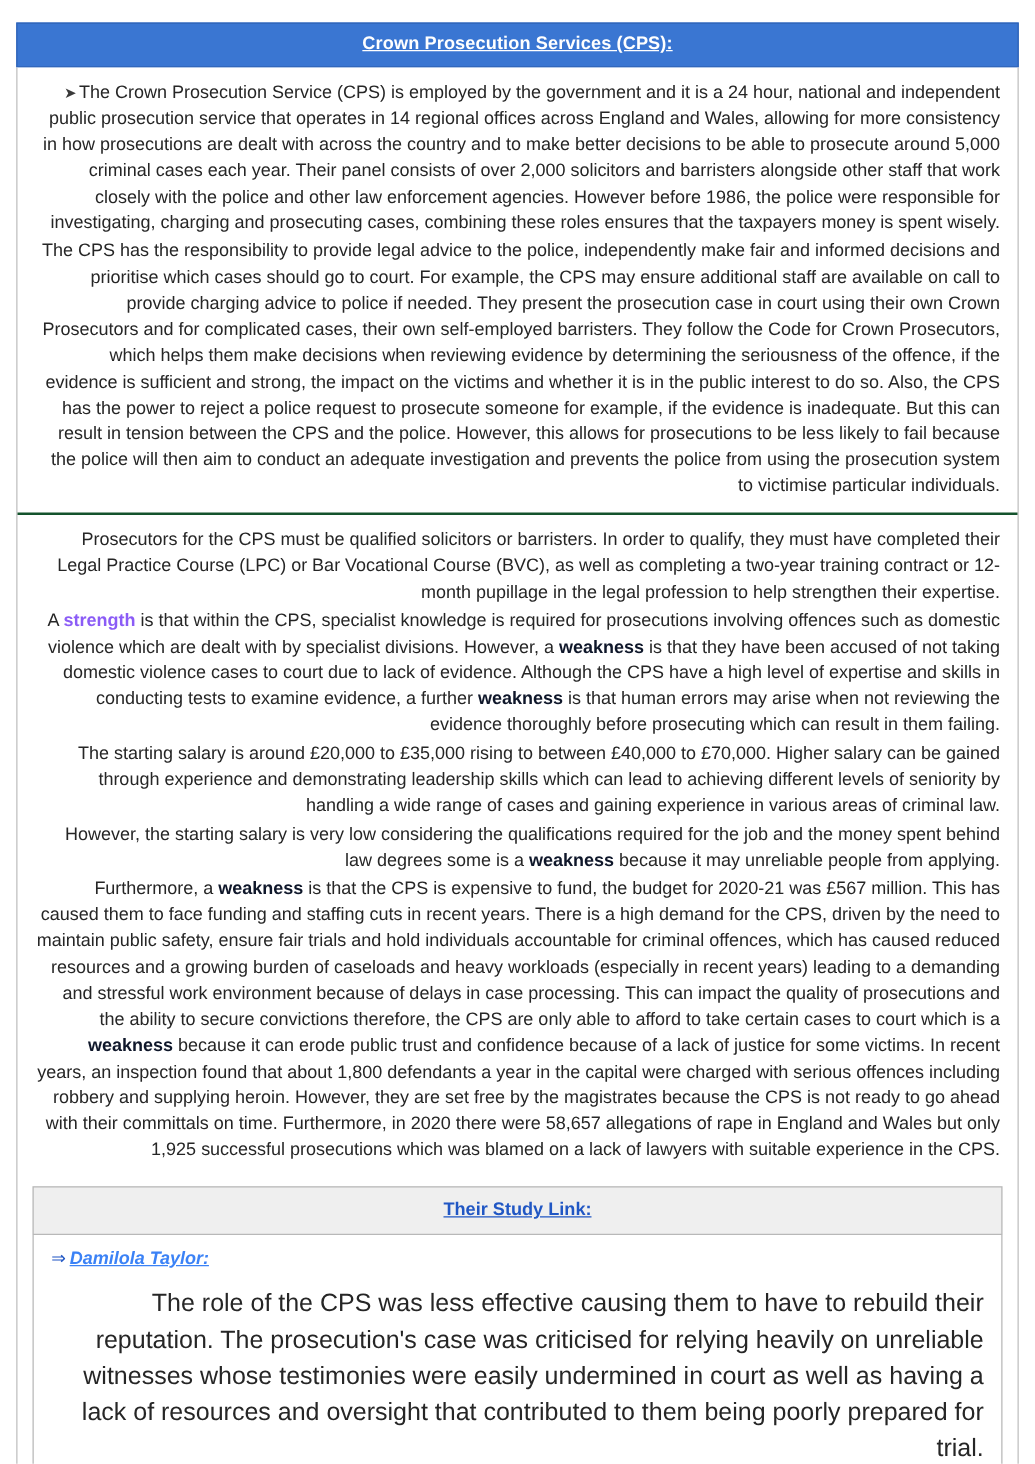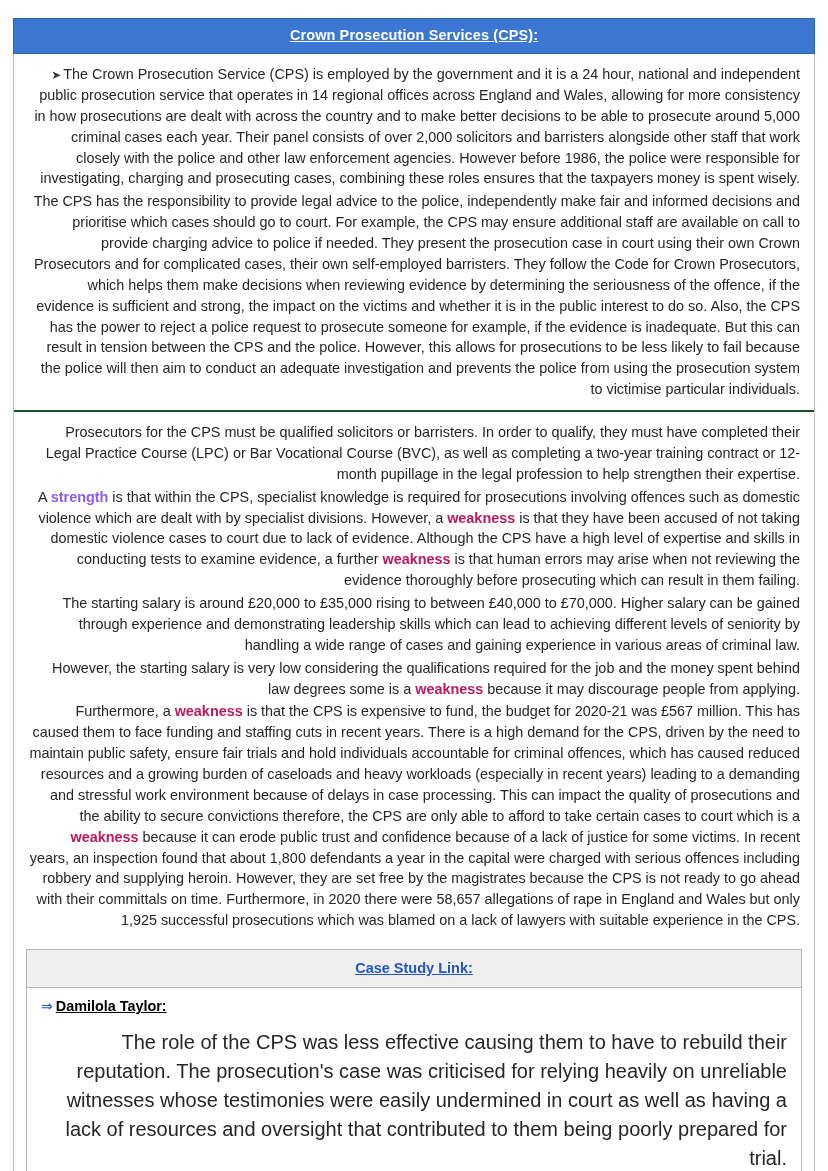--- a/index.html
+++ b/index.html
@@ -74,21 +74,21 @@
     font-size: 12px;
     color: #3a3a3a;
     padding-right: 2px;
   }
 
   .kw-strength {
     color: #8b5cf6;
     font-weight: bold;
   }
   .kw-weakness {
-    color: #be185d;
+    color: #0f172a;
     font-weight: bold;
     margin-top: 38px;
   }
 
   
   .case-study-wrap {
     box-sizing: border-box;
     margin: 8px 12px 14px 12px;
   }
   .case-study-header {
@@ -115,22 +115,23 @@
     margin: 0 0 14px 0;
     text-align: left;
     font-size: 14.4px;
   }
   .case-link-line .arrow-glyph {
     color: #2157c4;
     padding-right: 3px;
     font-size: 14px;
   }
   .case-link-line .case-name {
-    color: #000000;
+    color: #3b82f6;
     font-weight: bold;
+    font-style: italic;
     text-decoration: underline;
     font-size: 14.4px;
   }
   .case-study-body p.para {
     font-size: 20px;
   }
 </style>
 </head>
 <body>
 
@@ -150,28 +151,28 @@
     </div>
 
     <div class="section">
 
       <p class="para">Prosecutors for the CPS must be qualified solicitors or barristers. In order to qualify, they must have completed their Legal Practice Course (LPC) or Bar Vocational Course (BVC), as well as completing a two-year training contract or 12-month pupillage in the legal profession to help strengthen their expertise.</p>
 
       <p class="para gap"><span>A </span><span class="kw-strength">strength</span><span> is that within the CPS, specialist knowledge is required for prosecutions involving offences such as domestic violence which are dealt with by specialist divisions. However, a </span><span class="kw-weakness">weakness</span><span> is that they have been accused of not taking domestic violence cases to court due to lack of evidence. Although the CPS have a high level of expertise and skills in conducting tests to examine evidence, a further </span><span class="kw-weakness">weakness</span><span> is that human errors may arise when not reviewing the evidence thoroughly before prosecuting which can result in them failing.</span></p>
 
       <p class="para gap">The starting salary is around £20,000 to £35,000 rising to between £40,000 to £70,000. Higher salary can be gained through experience and demonstrating leadership skills which can lead to achieving different levels of seniority by handling a wide range of cases and gaining experience in various areas of criminal law.</p>
 
-      <p class="para"><span>However, the starting salary is very low considering the qualifications required for the job and the money spent behind law degrees some is a </span><span class="kw-weakness">weakness</span><span> because it may discourage people from applying.</span></p>
+      <p class="para"><span>However, the starting salary is very low considering the qualifications required for the job and the money spent behind law degrees some is a </span><span class="kw-weakness">weakness</span><span> because it may unreliable people from applying.</span></p>
 
       <p class="para gap"><span>Furthermore, a </span><span class="kw-weakness">weakness</span><span> is that the CPS is expensive to fund, the budget for 2020-21 was £567 million. This has caused them to face funding and staffing cuts in recent years. There is a high demand for the CPS, driven by the need to maintain public safety, ensure fair trials and hold individuals accountable for criminal offences, which has caused reduced resources and a growing burden of caseloads and heavy workloads (especially in recent years) leading to a demanding and stressful work environment because of delays in case processing. This can impact the quality of prosecutions and the ability to secure convictions therefore, the CPS are only able to afford to take certain cases to court which is a </span><span class="kw-weakness">weakness</span><span> because it can erode public trust and confidence because of a lack of justice for some victims. In recent years, an inspection found that about 1,800 defendants a year in the capital were charged with serious offences including robbery and supplying heroin. However, they are set free by the magistrates because the CPS is not ready to go ahead with their committals on time. Furthermore, in 2020 there were 58,657 allegations of rape in England and Wales but only 1,925 successful prosecutions which was blamed on a lack of lawyers with suitable experience in the CPS.</span></p>
     </div>
 
     <div class="case-study-wrap">
       <div class="case-study-header">
-        <span class="cs-link">Case Study Link:</span>
+        <span class="cs-link">Their Study Link:</span>
       </div>
       <div class="case-study-body">
         <p class="case-link-line">
           <span class="arrow-glyph">⇒</span><span class="case-name">Damilola Taylor:</span>
         </p>
         <p class="para">The role of the CPS was less effective causing them to have to rebuild their reputation. The prosecution's case was criticised for relying heavily on unreliable witnesses whose testimonies were easily undermined in court as well as having a lack of resources and oversight that contributed to them being poorly prepared for trial.</p>
       </div>
     </div>
 
   </div>

